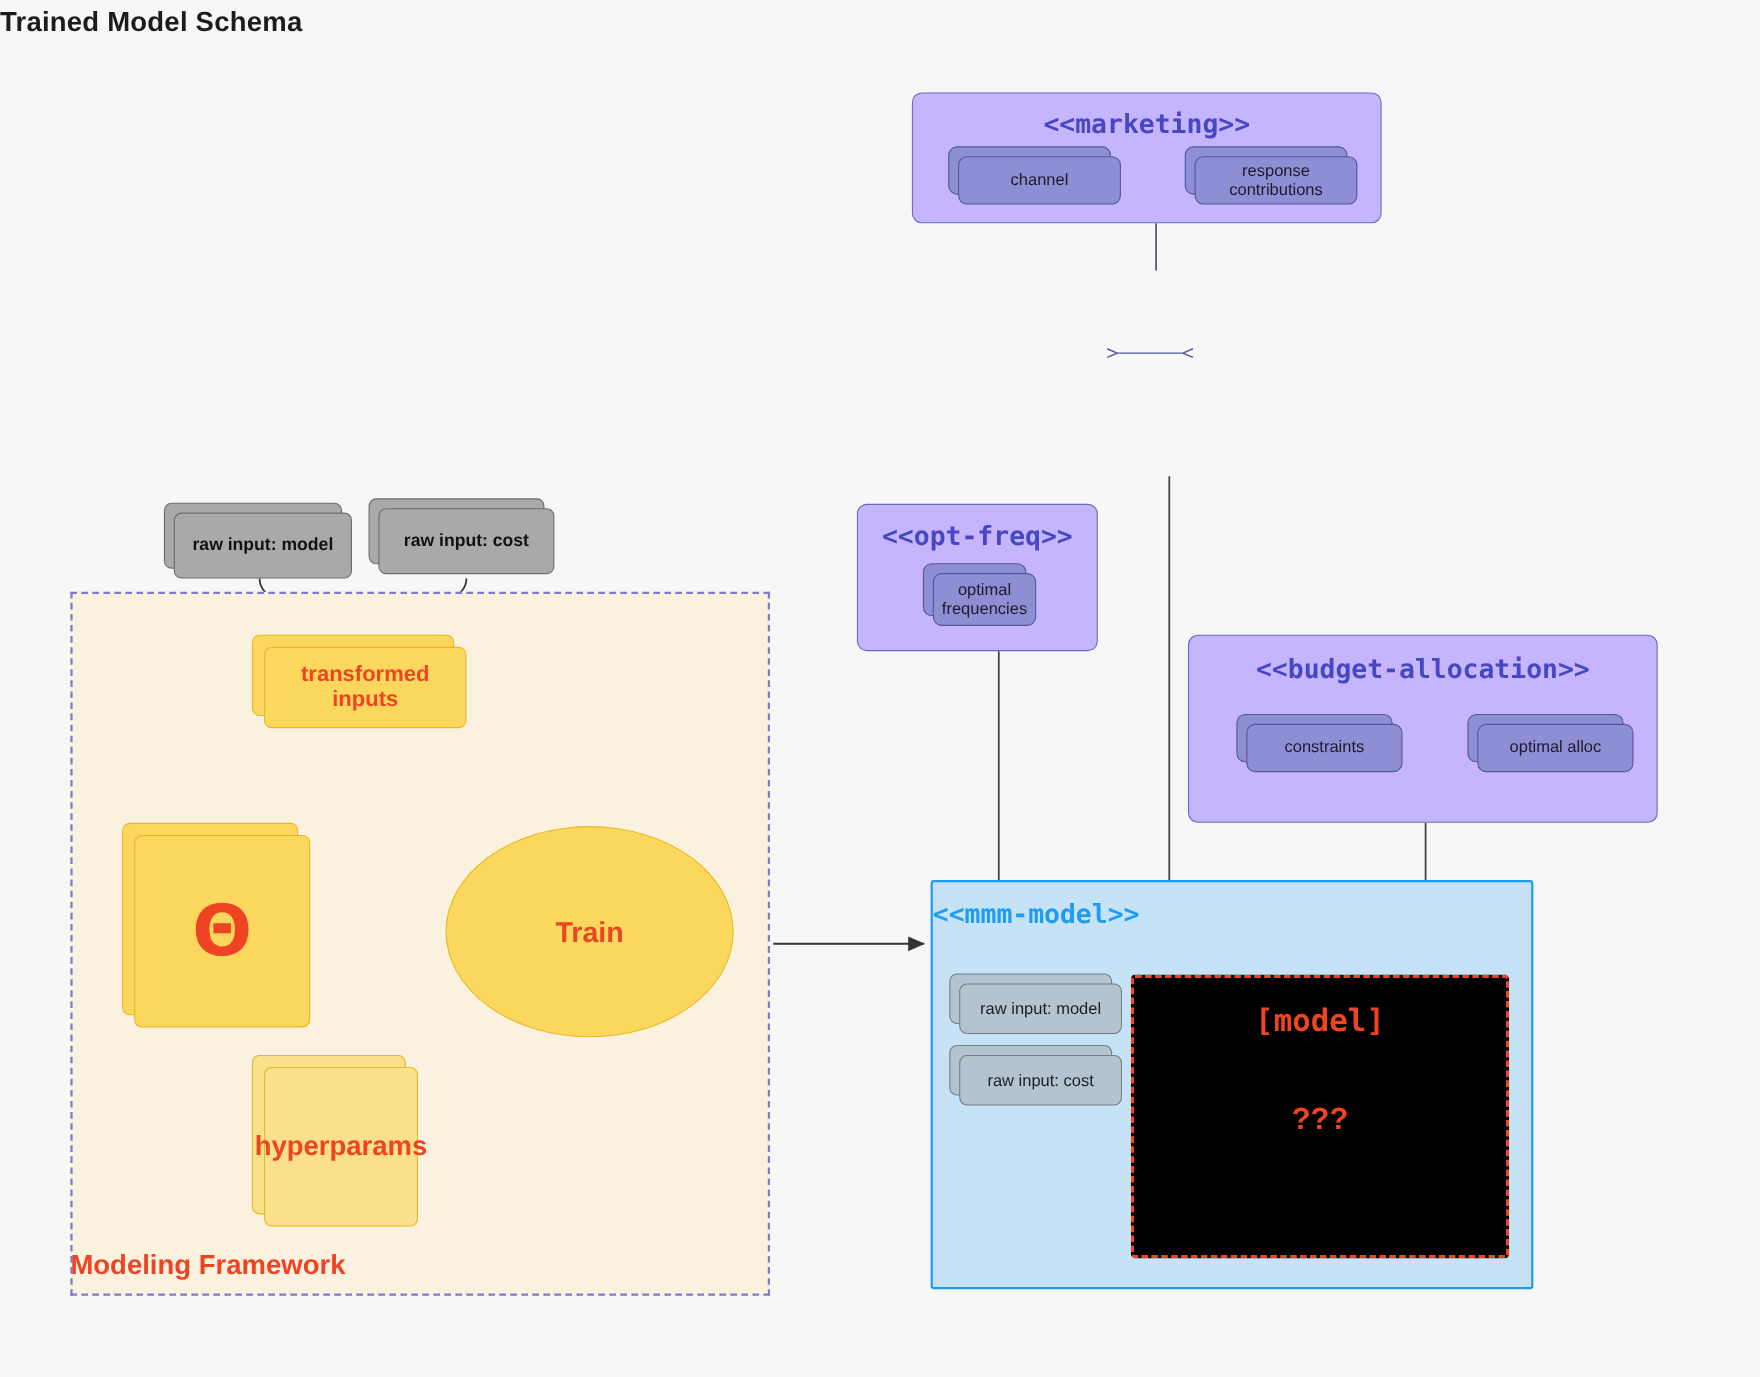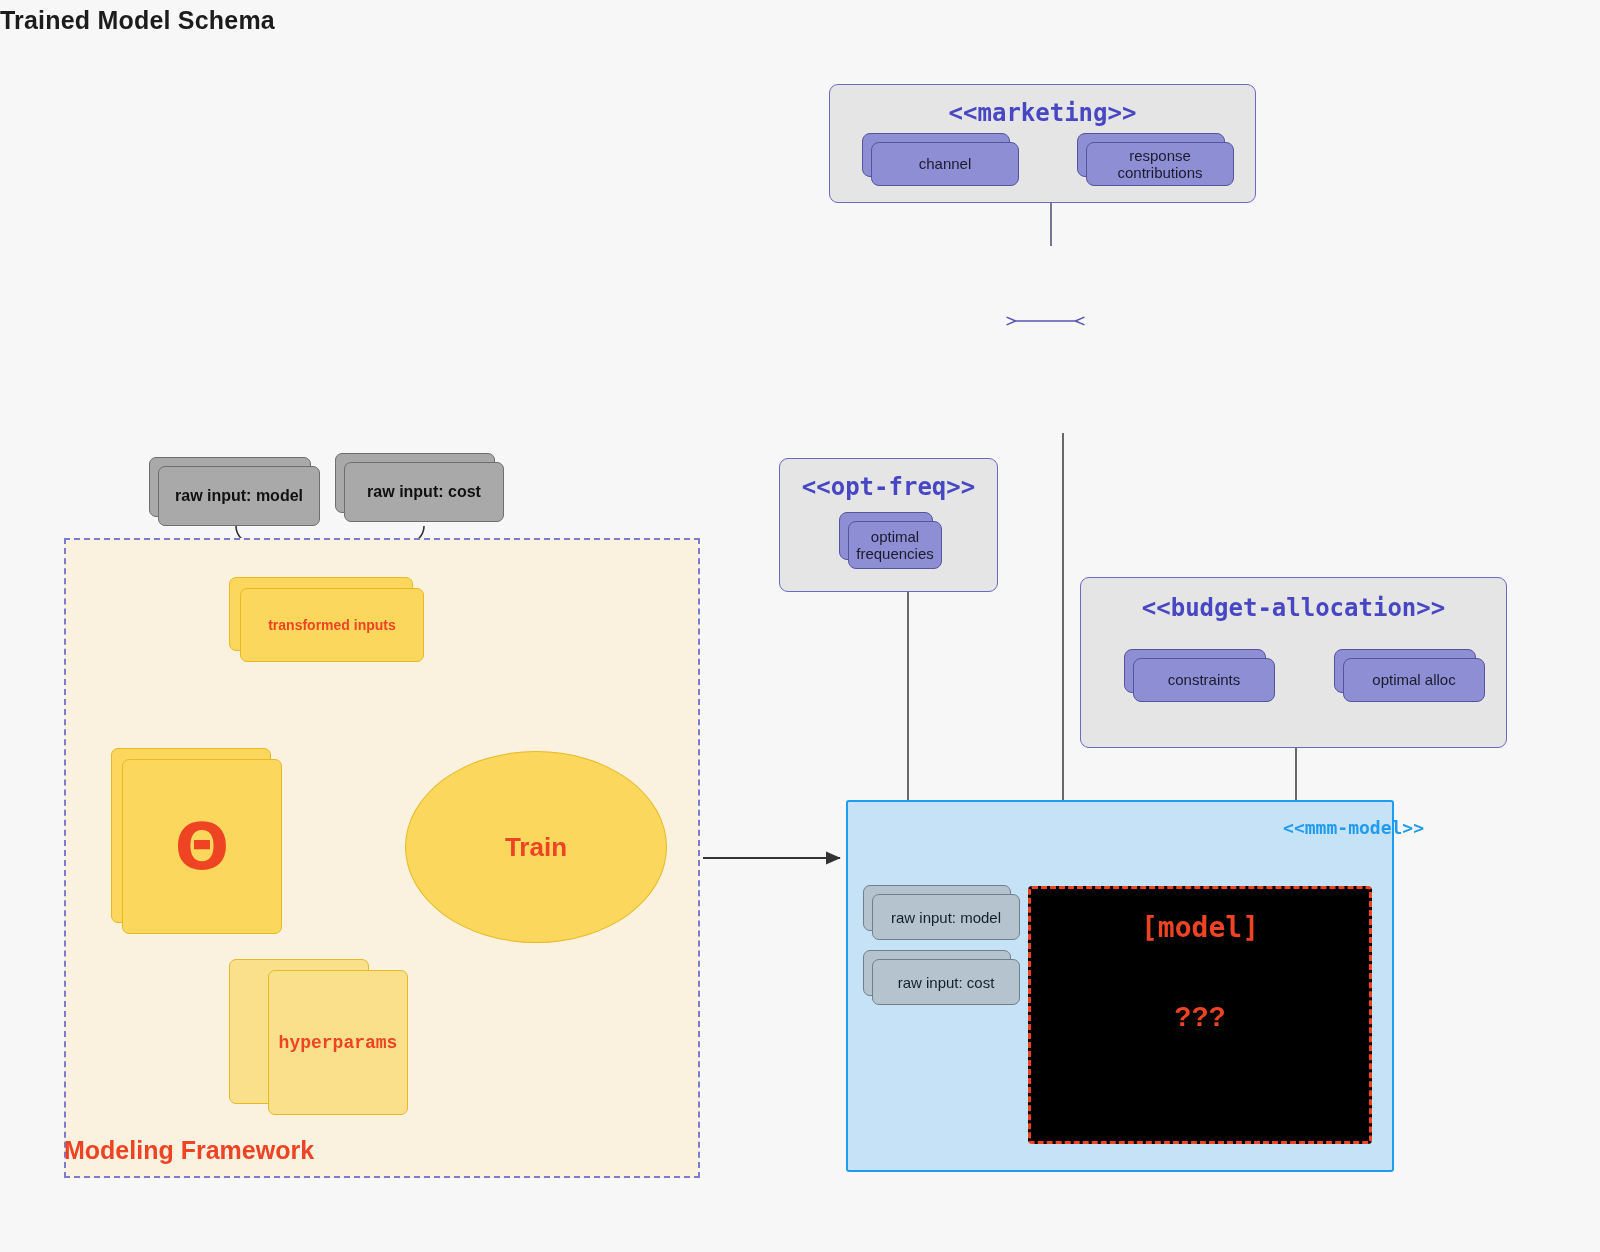--- a/index.html
+++ b/index.html
@@ -14,21 +14,21 @@
   svg.edges{position:absolute;left:0;top:0;width:1600px;height:1252px;pointer-events:none;}
 
   
   #diagram-title{
     position:absolute;left:0;top:6px;width:1600px;
     font-size:25px;font-weight:bold;color:#1c1c1c;letter-spacing:.2px;
   }
 
   
   .package{
-    position:absolute;background:#e5e5e5;border:1.5px solid #6a6ac4;
+    position:absolute;background:#c4b5fd;border:1.5px solid #6a6ac4;
     border-radius:9px;box-sizing:border-box;
   }
   .pkg-title{
     position:absolute;left:0;width:100%;text-align:center;
     font-family:"DejaVu Sans Mono","Liberation Mono",monospace;
     font-weight:bold;font-size:24px;color:#4747c4;white-space:nowrap;
   }
 
   
   .note{position:absolute;}
@@ -61,26 +61,26 @@
   
   .ynote{position:absolute;}
   .ynote .shadow{
     position:absolute;left:-11px;top:-11px;width:100%;height:100%;
     background:#fbd85d;border:1.6px solid #e8b923;border-radius:7px;box-sizing:border-box;
   }
   .ynote .face{
     position:absolute;left:0;top:0;width:100%;height:100%;
     background:#fbd85d;border:1.6px solid #e8b923;border-radius:7px;box-sizing:border-box;
     display:flex;align-items:center;justify-content:center;text-align:center;
-    font-size:14px;font-weight:bold;color:#ef4423;
+    font-size:20px;font-weight:bold;color:#ef4423;
   }
   .ynote.light .shadow,.ynote.light .face{background:#fae08a;}
   .ynote.mono .face{
-    font-family:Liberation Mono, monospace;
-    font-size:18px;font-weight:bold;margin-left:28px;
+    font-family:Liberation Sans, sans-serif;
+    font-size:25px;font-weight:bold;
   }
   .ynote.theta .face{
     font-size:64px;font-weight:bold;color:#ef4423;
     font-family:"DejaVu Sans","Liberation Sans",sans-serif;
   }
 
   
   #modeling-framework{
     position:absolute;left:64px;top:538px;width:636px;height:640px;
     background:#faf1de;border:2.5px dashed #7b7bd0;box-sizing:border-box;
@@ -97,23 +97,23 @@
     display:flex;align-items:center;justify-content:center;
     font-size:26px;font-weight:bold;color:#ef4423;
   }
 
   
   #mmm-model{
     position:absolute;left:846px;top:800px;width:548px;height:372px;
     background:#c5e2f7;border:2.5px solid #1f9cf0;box-sizing:border-box;border-radius:3px;
   }
   #mmm-model-title{
-    position:absolute;left:0;top:15px;width:100%;text-align:right;
+    position:absolute;left:0;top:15px;width:100%;text-align:left;
     font-family:"DejaVu Sans Mono","Liberation Mono",monospace;
-    font-weight:bold;font-size:18px;color:#1f9cf0;margin-left:32px;
+    font-weight:bold;font-size:24px;color:#1f9cf0;
   }
   #model-dashed{
     position:absolute;left:180px;top:84px;width:344px;height:258px;
     background:#000000;border:3px dashed #ef4423;box-sizing:border-box;border-radius:4px;
   }
   #model-dashed-label{
     position:absolute;left:0;top:22px;width:100%;text-align:center;
     font-family:"DejaVu Sans Mono","Liberation Mono",monospace;
     font-weight:bold;font-size:28px;color:#ef4423;
   }

